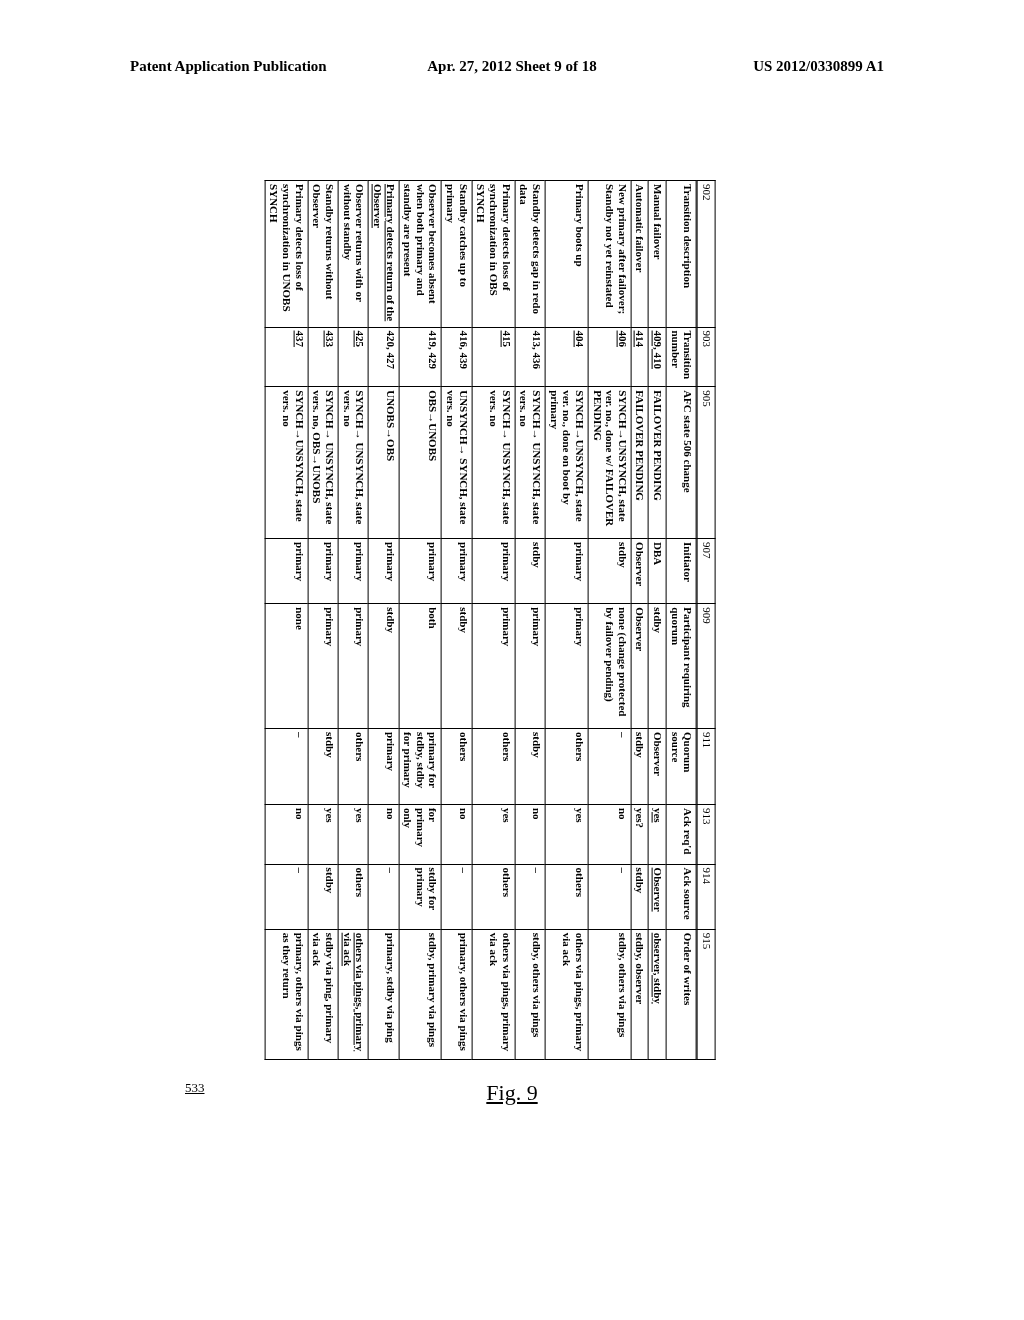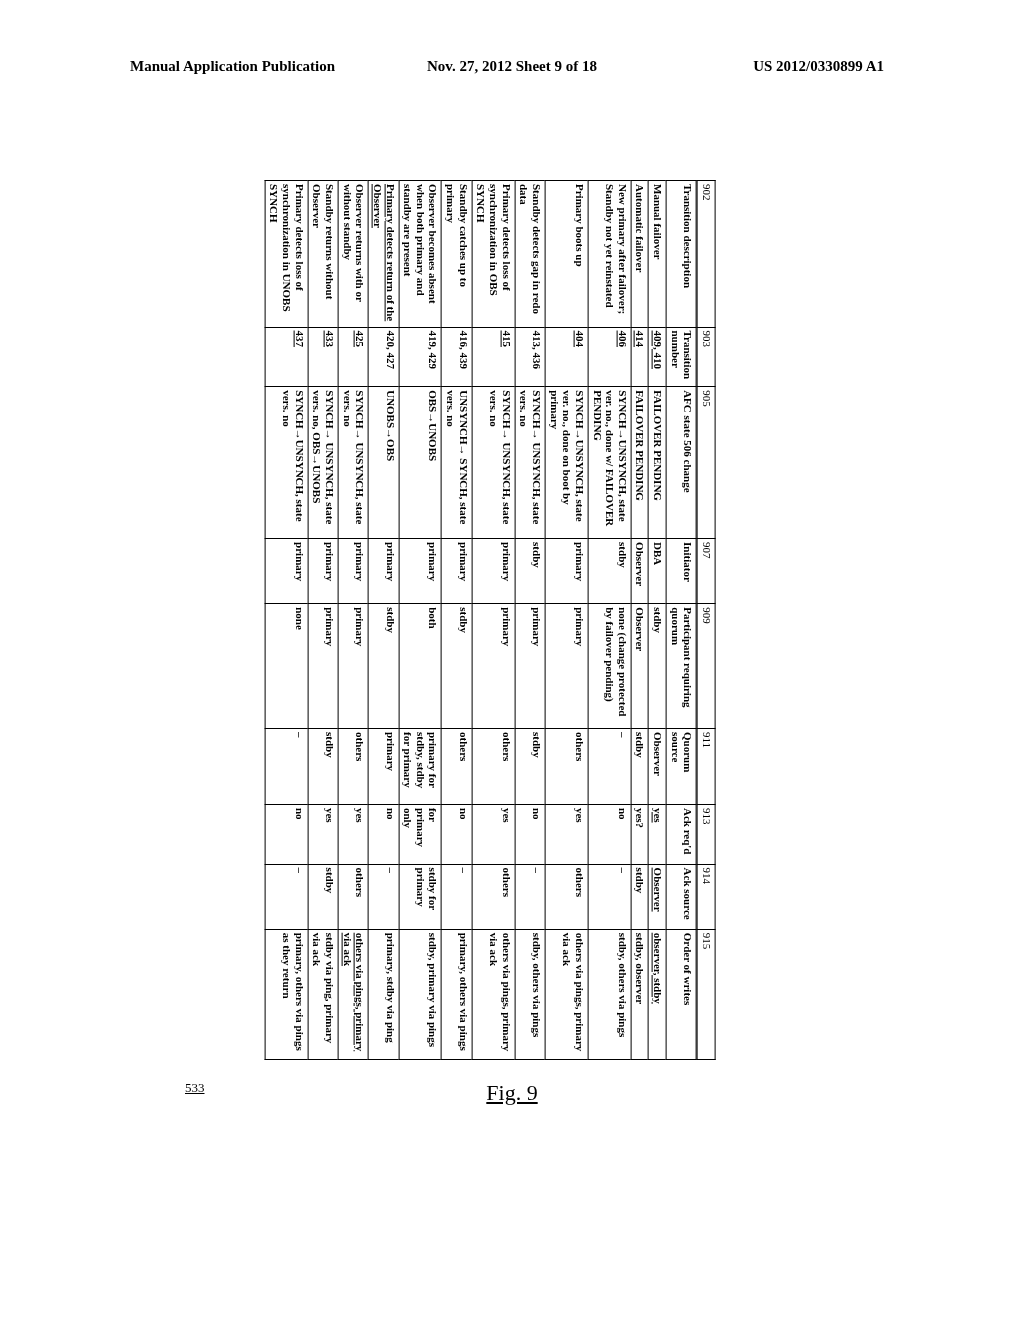--- a/index.html
+++ b/index.html
@@ -90,22 +90,22 @@
     top: 1080px;
     left: 185px;
     font-size: 13px;
     text-decoration: underline;
   }
 </style>
 </head>
 <body>
 
 <div class="page-header">
-  <span class="left">Manual Application Publication</span>
-  <span class="mid">Nov. 27, 2012  Sheet 9 of 18</span>
+  <span class="left">Patent Application Publication</span>
+  <span class="mid">Apr. 27, 2012  Sheet 9 of 18</span>
   <span class="right">US 2012/0330899 A1</span>
 </div>
 
 <div class="figure-wrap">
   <div class="rotated-figure">
     <table class="state">
       <colgroup>
         <col class="c-desc">
           <col class="c-tn">
           <col class="c-afc">

